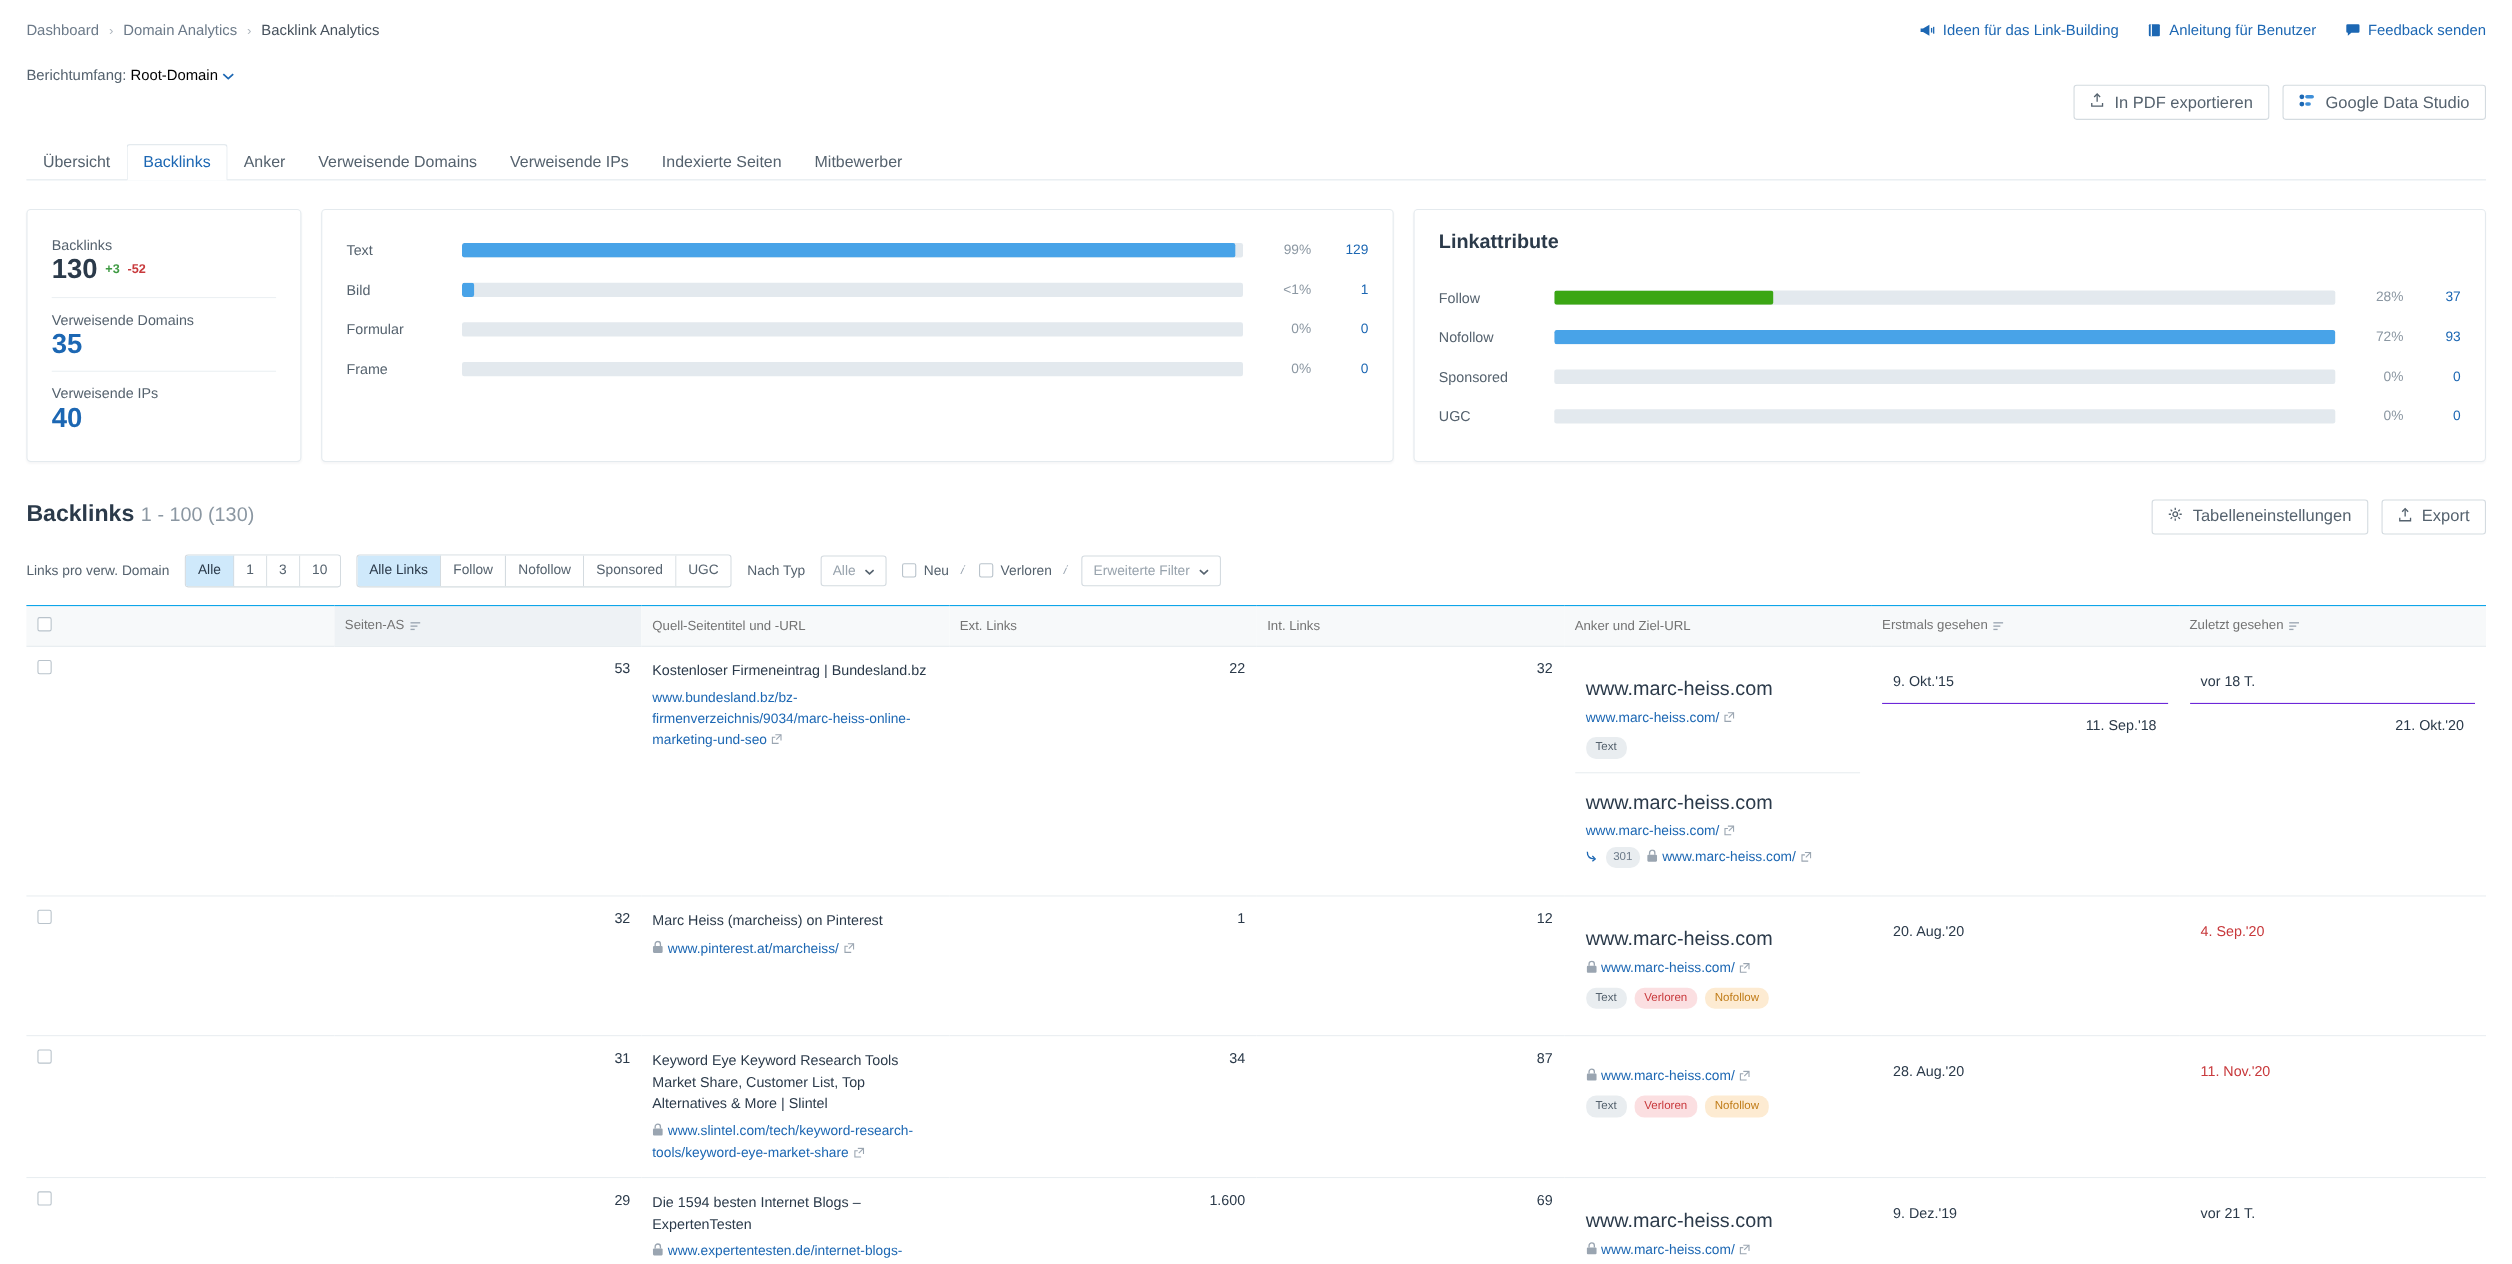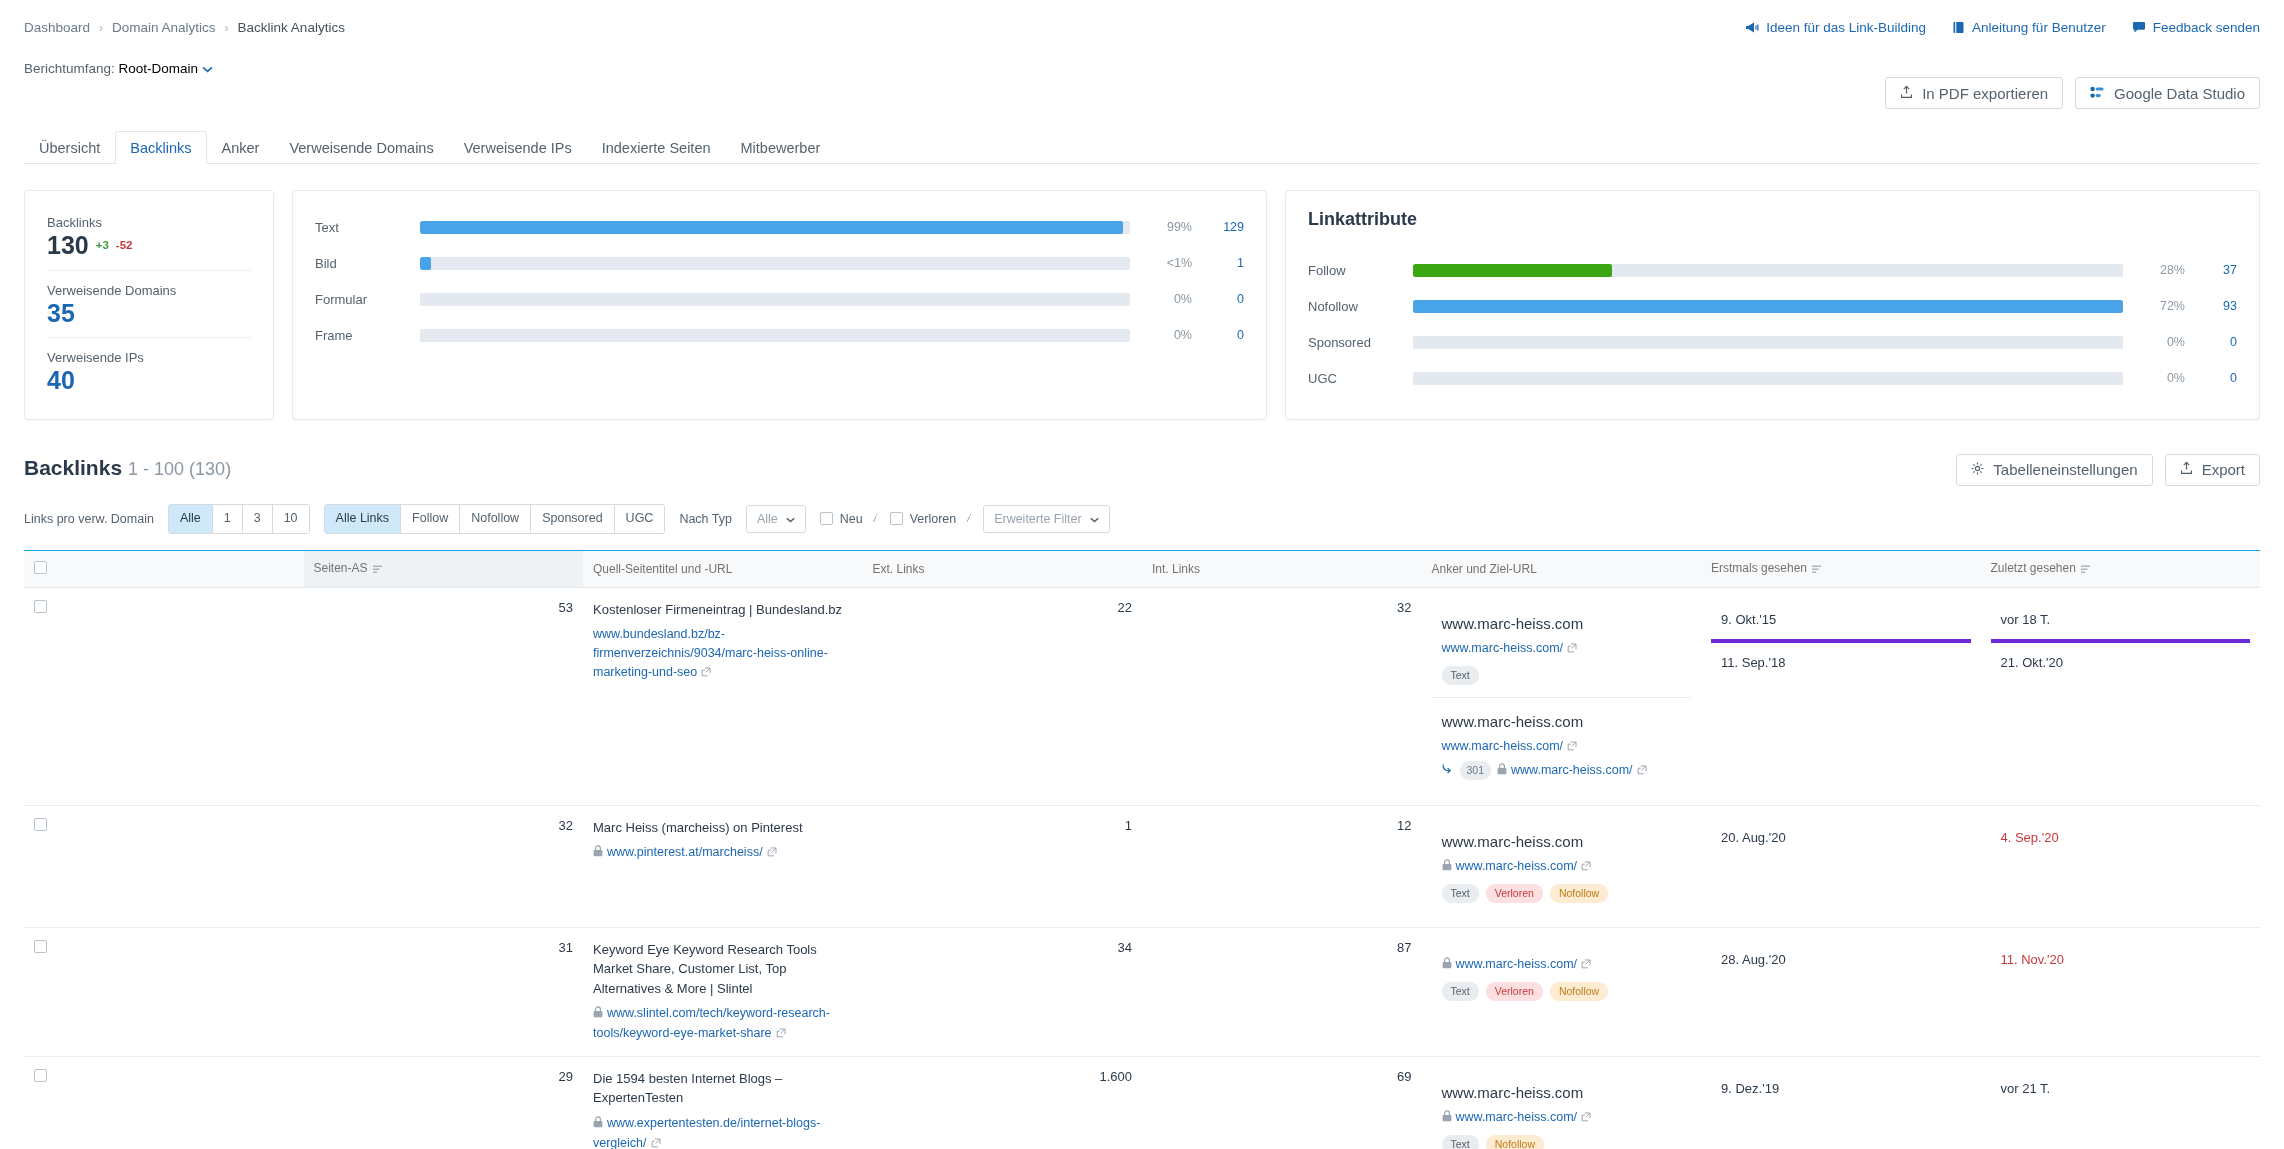--- a/index.html
+++ b/index.html
@@ -107,34 +107,34 @@
   td.c-anc { width: 840px; padding: 0; }
   td.c-first { width: 150px; }
   td.c-last  { width: 150px; }
 
   .srctitle { color: #2b3a4a; font-size: 13px; line-height: 1.5; }
   .srcurl { display: block; margin-top: 6px; color: #1c67b3; font-size: 12.5px; text-decoration: none; line-height: 1.5; }
 
   .anchorcell { padding: 0; }
   .anchoritem { padding: 12px 10px; border-bottom: 1px solid #e9eef1; }
   .anchoritem:last-child { border-bottom: none; }
-  .anchortext { font-size: 15px; color: #2b3a4a; line-height: 1.6; }
+  .anchortext { font-size: 18px; color: #2b3a4a; line-height: 1.6; }
   .targeturl { display: block; margin-top: 2px; font-size: 12.5px; color: #1c67b3; text-decoration: none; line-height: 1.6; }
   .redirect { margin-top: 3px; font-size: 12.5px; line-height: 1.6; display: flex; align-items: center; gap: 6px; }
   .code301 { display: inline-block; background: #e9edf0; color: #6c7a89; border-radius: 9px; font-size: 10.5px; padding: 1px 7px; }
   .tags { margin-top: 7px; display: flex; gap: 7px; align-items: center; }
   .tag { font-size: 10.5px; border-radius: 9px; padding: 2px 9px; line-height: 1.45; white-space: nowrap; }
   .tag.text { background: #e9edf0; color: #55626e; }
   .tag.lost { background: #fbdfe1; color: #c8393c; }
   .tag.nofollow { background: #fdebd2; color: #c07c18; }
 
   .datecell { font-size: 13px; color: #2b3a4a; }
   .datecell.red { color: #c8393c; }
   .daterow { padding: 12px 10px; }
-  .daterow + .daterow { border-top: 4px solid #6d28d9; }
+  .daterow + .daterow { border-top: 1px solid #6d28d9; text-align: right; }
   td.stacked { padding: 0; }
 
   .lock { display: inline-block; vertical-align: -1px; margin-right: 4px; }
   .ext { display: inline-block; vertical-align: -1px; margin-left: 4px; }
   .hdrchk { width: 13px; height: 13px; border: 1px solid #b9c3cb; border-radius: 2px; background: #fff; display: inline-block; }
 </style>
 </head>
 <body>
 
 <div class="page">

